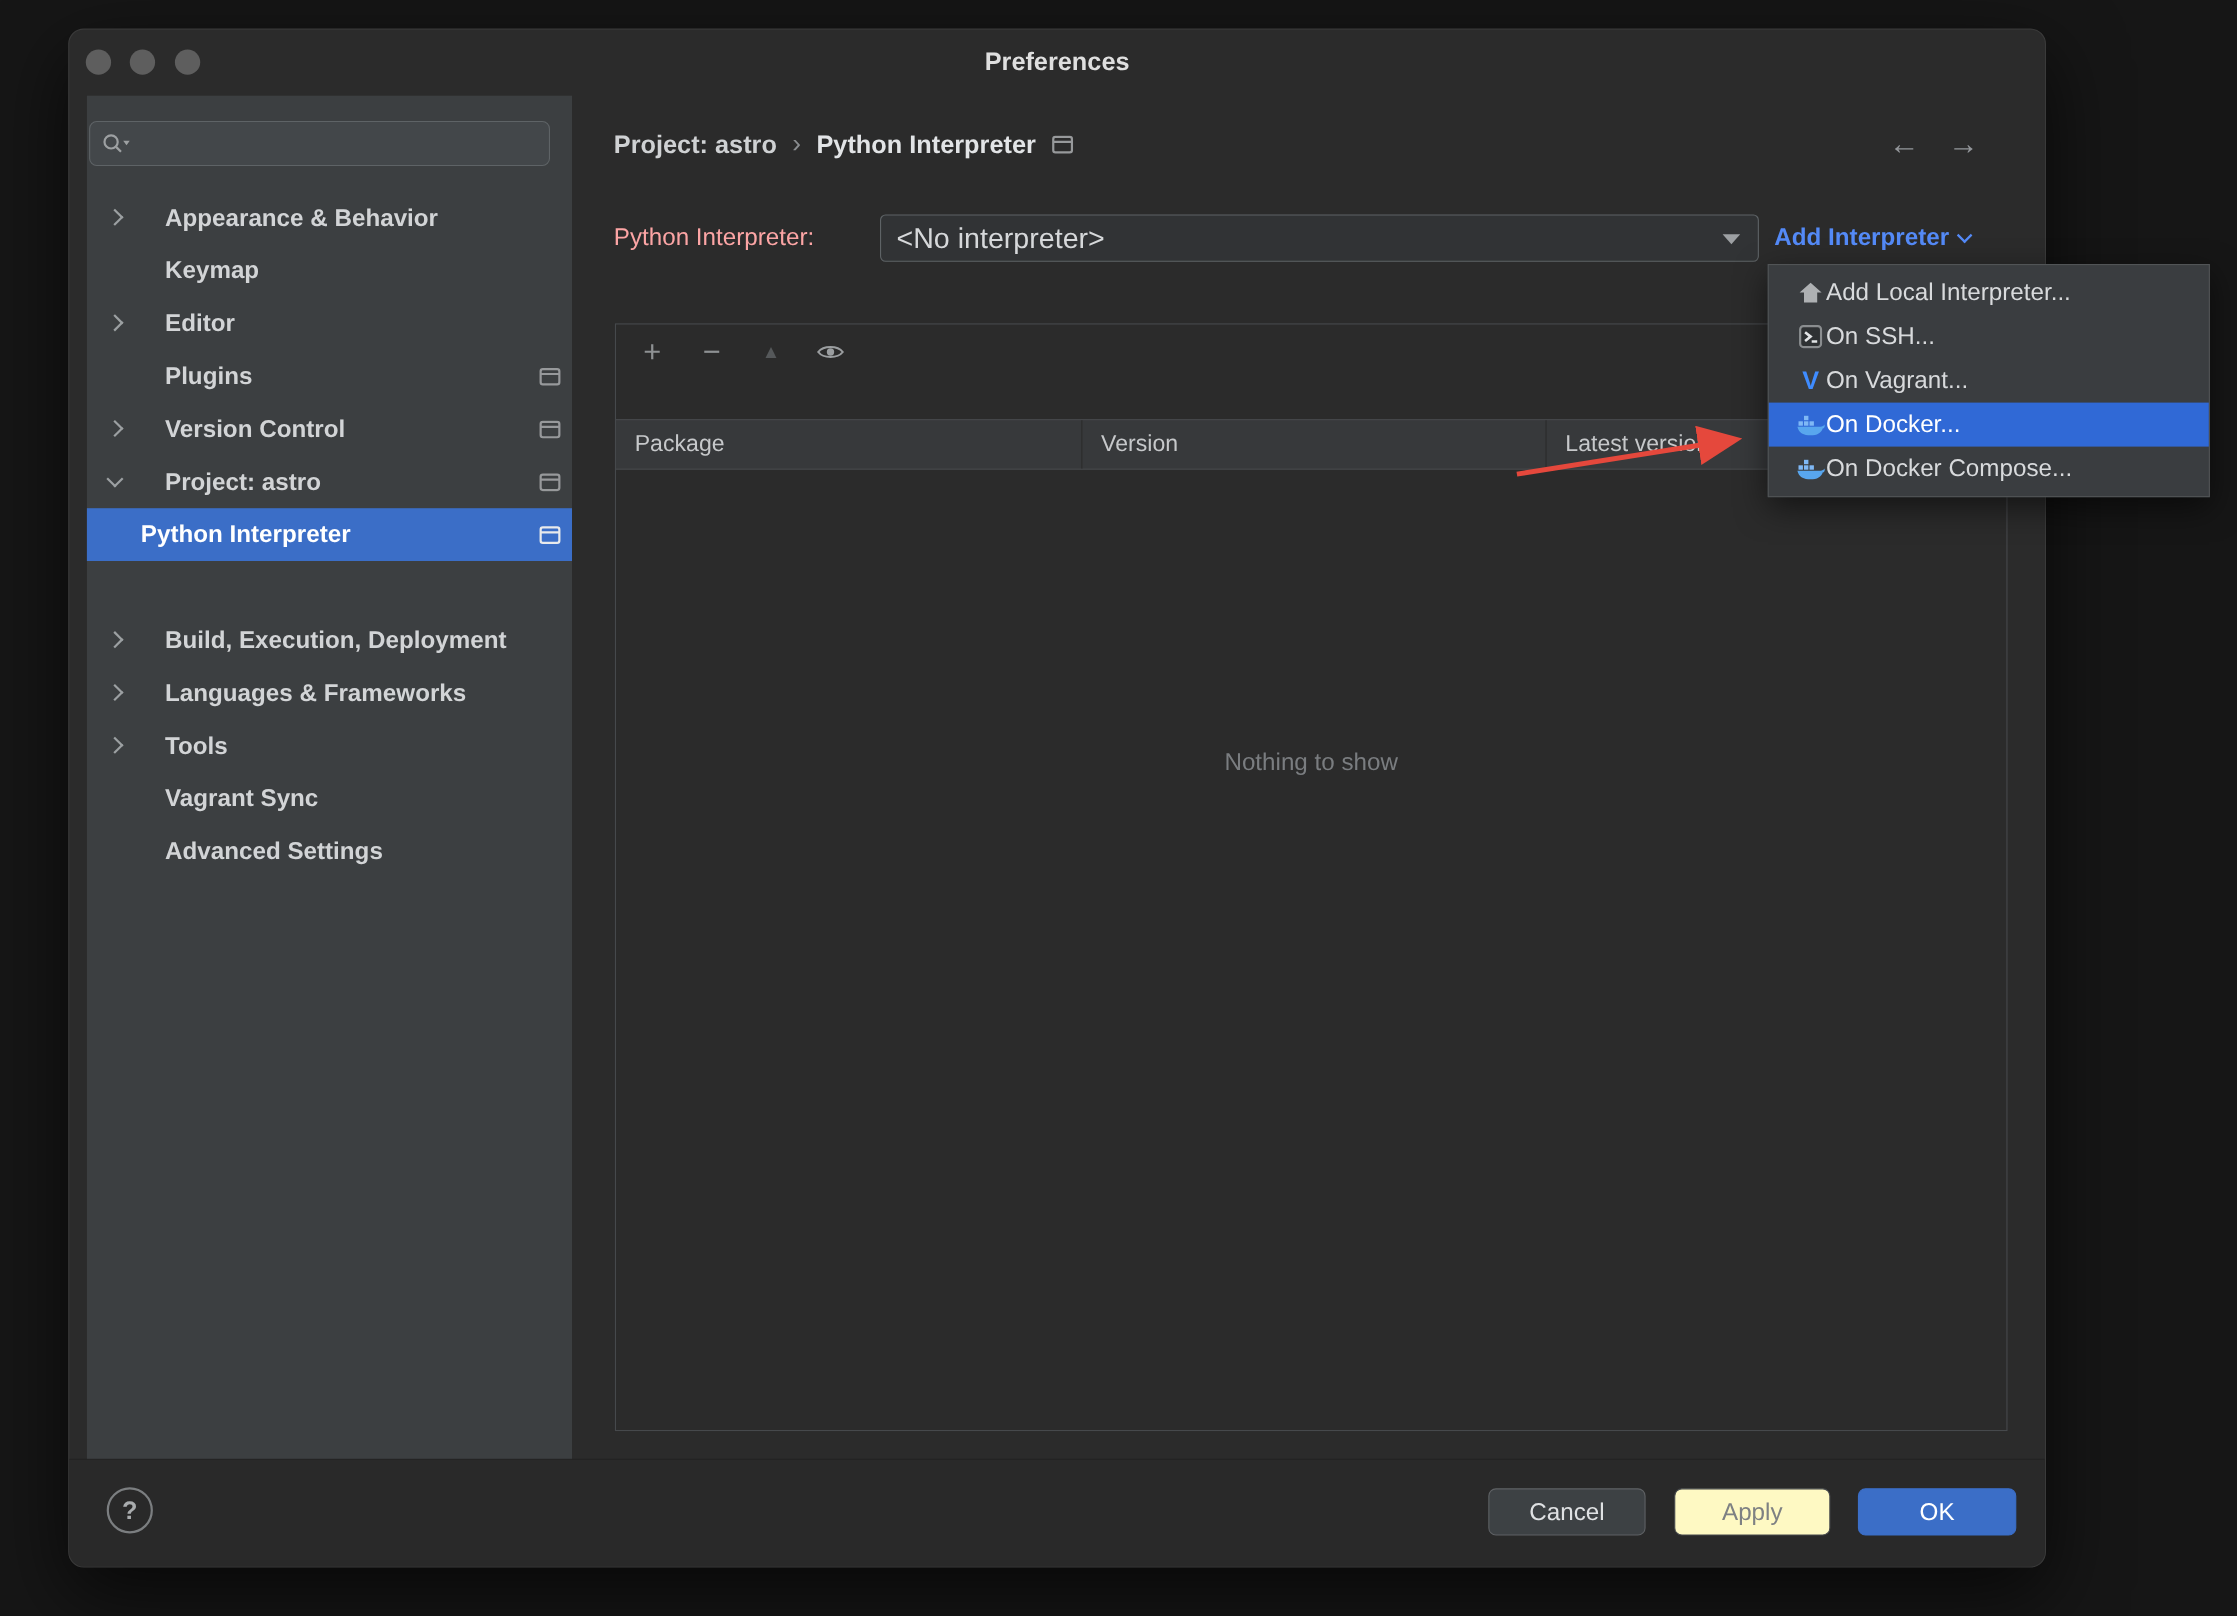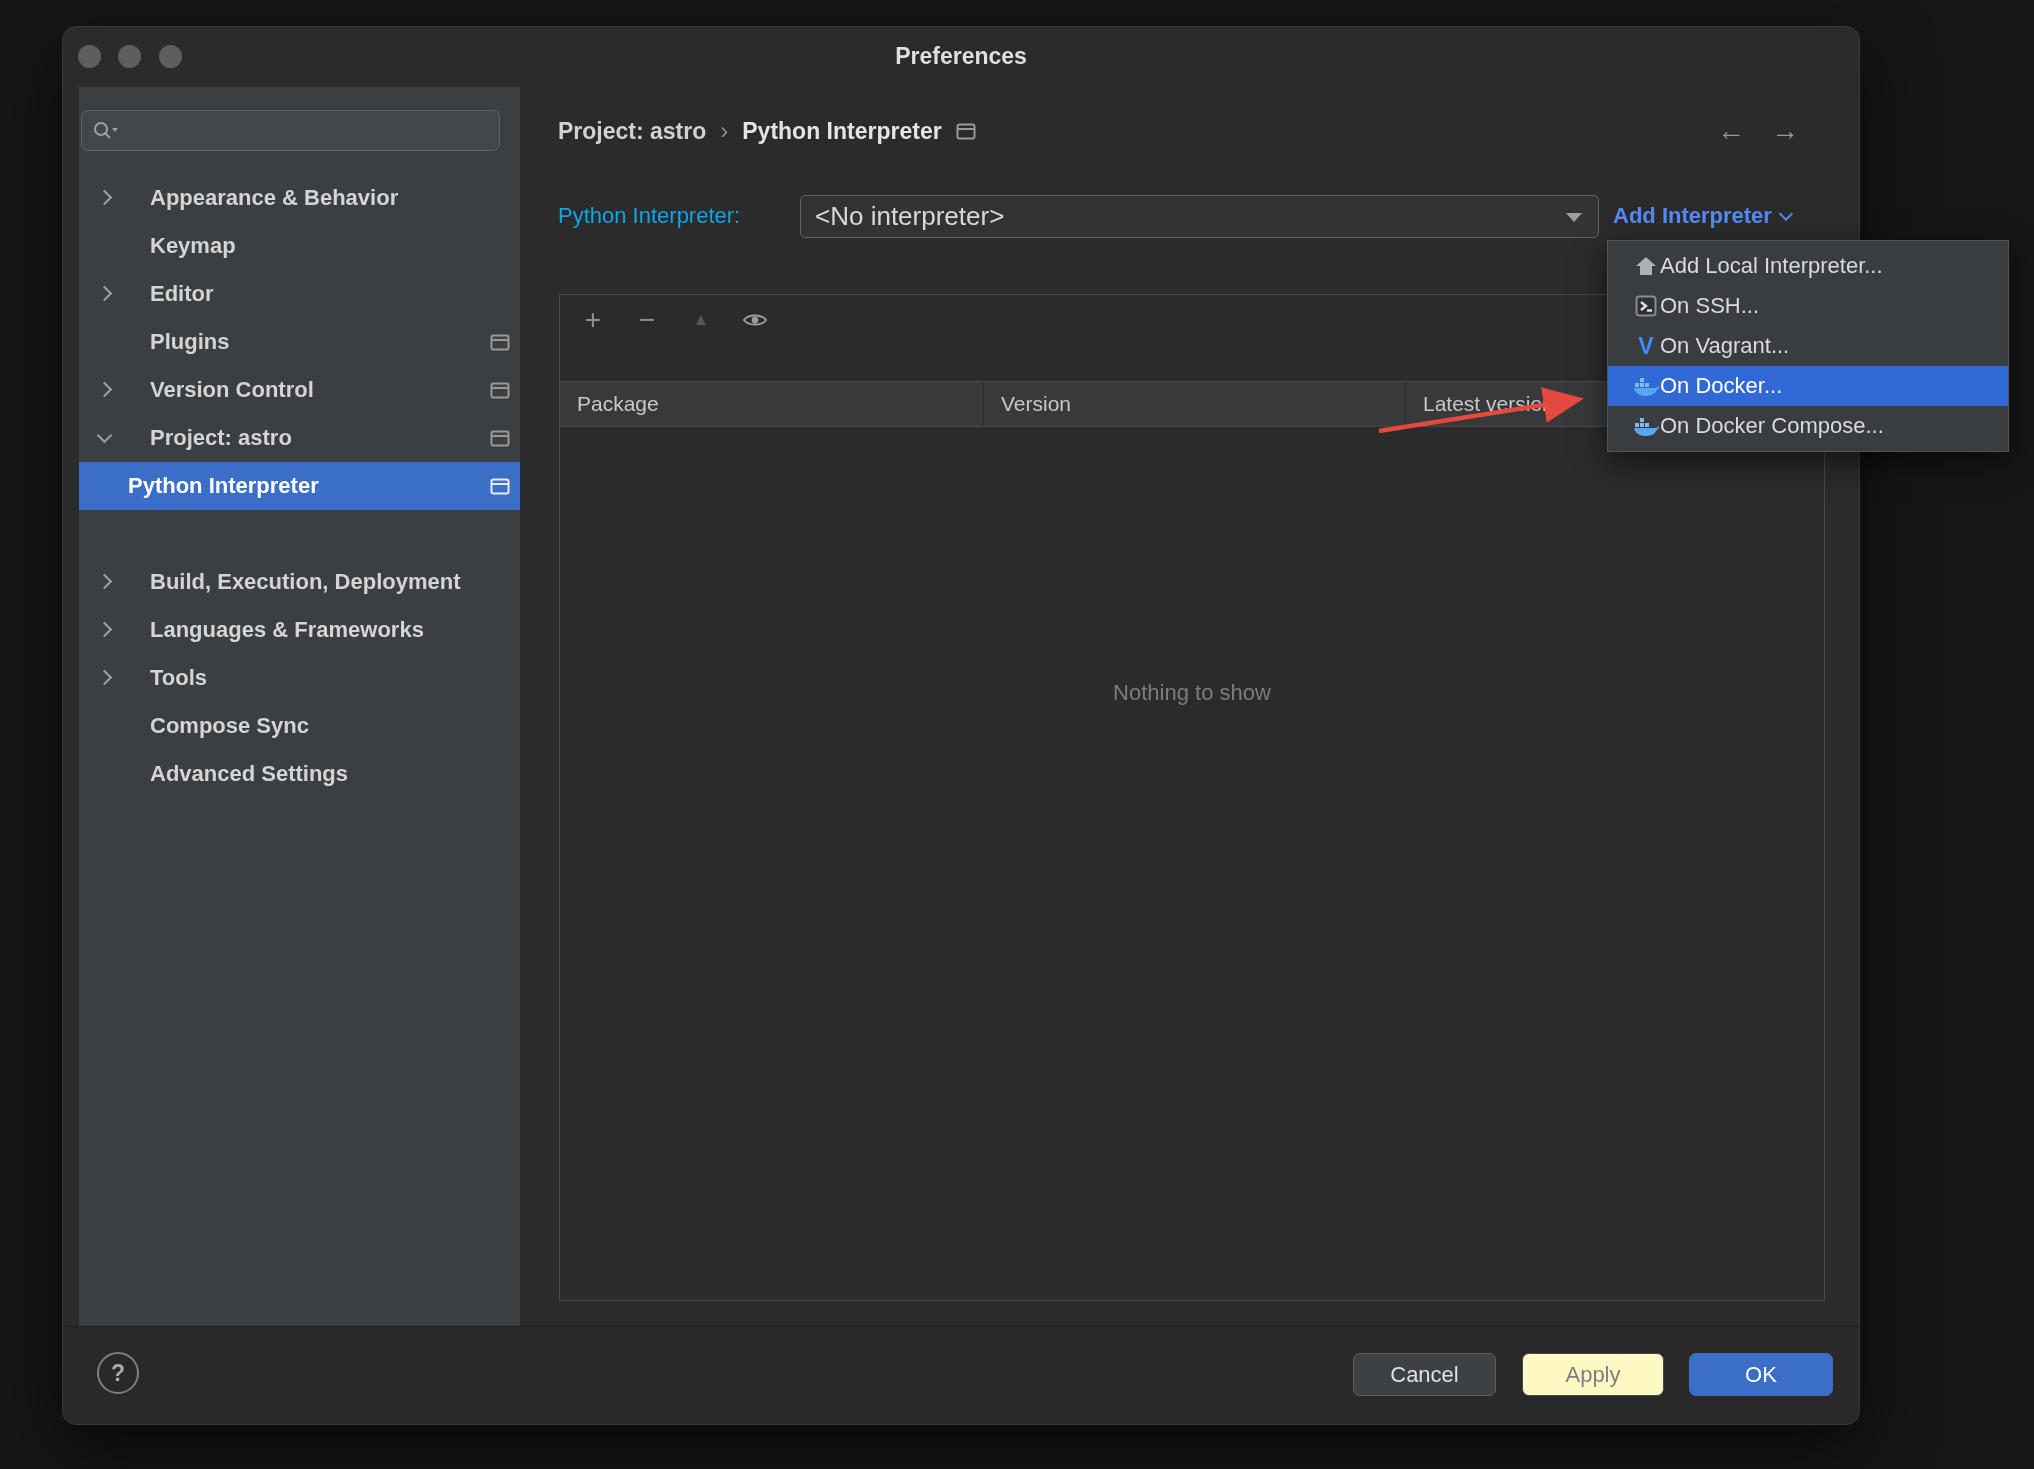--- a/index.html
+++ b/index.html
@@ -25,21 +25,21 @@
   .chev{width:9px;height:9px;border-right:2.5px solid #9CA0A2;border-bottom:2.5px solid #9CA0A2;display:inline-block;transform:rotate(-45deg);margin-top:-2px;}
   .chev.down{transform:rotate(45deg);margin-top:-5px;}
   .side-icon{margin-left:auto;margin-right:10px;flex:none;display:flex;align-items:center;}
 
   
   .breadcrumb{position:absolute;left:495px;top:90px;display:flex;align-items:center;gap:14px;font-size:23px;font-weight:700;color:#CFD1D3;}
   .breadcrumb .sep{color:#8A8D90;font-weight:400;font-size:24px;}
   .nav-arrows{position:absolute;top:88px;right:60px;display:flex;gap:26px;font-size:28px;color:#93969A;}
   .nav-arrows span{cursor:default;}
 
-  .int-label{position:absolute;left:495px;top:176px;font-size:22px;color:#0ea5e9;}
+  .int-label{position:absolute;left:495px;top:176px;font-size:22px;color:#fca5a5;}
   .int-select{position:absolute;left:737px;top:168px;width:799px;height:43px;background:#313335;border:1px solid #5E6366;border-radius:5px;
               display:flex;align-items:center;padding-left:14px;box-sizing:border-box;font-size:26px;color:#D6D8DA;cursor:default;}
   .int-select .tri{position:absolute;right:16px;top:17px;width:0;height:0;border-left:8px solid transparent;border-right:8px solid transparent;border-top:9px solid #9DA0A3;}
   .add-link{position:absolute;left:1550px;top:176px;display:flex;align-items:center;gap:9px;font-size:22px;font-weight:600;color:#548AF7;cursor:pointer;}
   .add-link .chev{border-color:#548AF7;width:8px;height:8px;border-width:2px;}
 
   
   .pkg-panel{position:absolute;left:496px;top:267px;width:1266px;height:1007px;border:1px solid #46494C;background:#2B2B2B;box-sizing:border-box;}
   .pkg-toolbar{position:absolute;left:0;top:0;right:0;height:50px;display:flex;align-items:center;gap:28px;padding-left:20px;}
   .tb-ic{font-size:28px;color:#8E9193;width:26px;text-align:center;cursor:default;}
@@ -162,21 +162,21 @@
         <span>Languages &amp; Frameworks</span>
       </div>
       <div class="srow" style="top:567px">
         <span class="chevslot">
             <span class="chev"></span>
           </span>
         <span>Tools</span>
       </div>
       <div class="srow" style="top:615px">
         <span class="chevslot"></span>
-        <span>Compose Sync</span>
+        <span>Vagrant Sync</span>
       </div>
       <div class="srow" style="top:663px">
         <span class="chevslot"></span>
         <span>Advanced Settings</span>
       </div>
     </div>
 
     <div class="breadcrumb">
       <span>Project: astro</span>
       <span class="sep">›</span>

